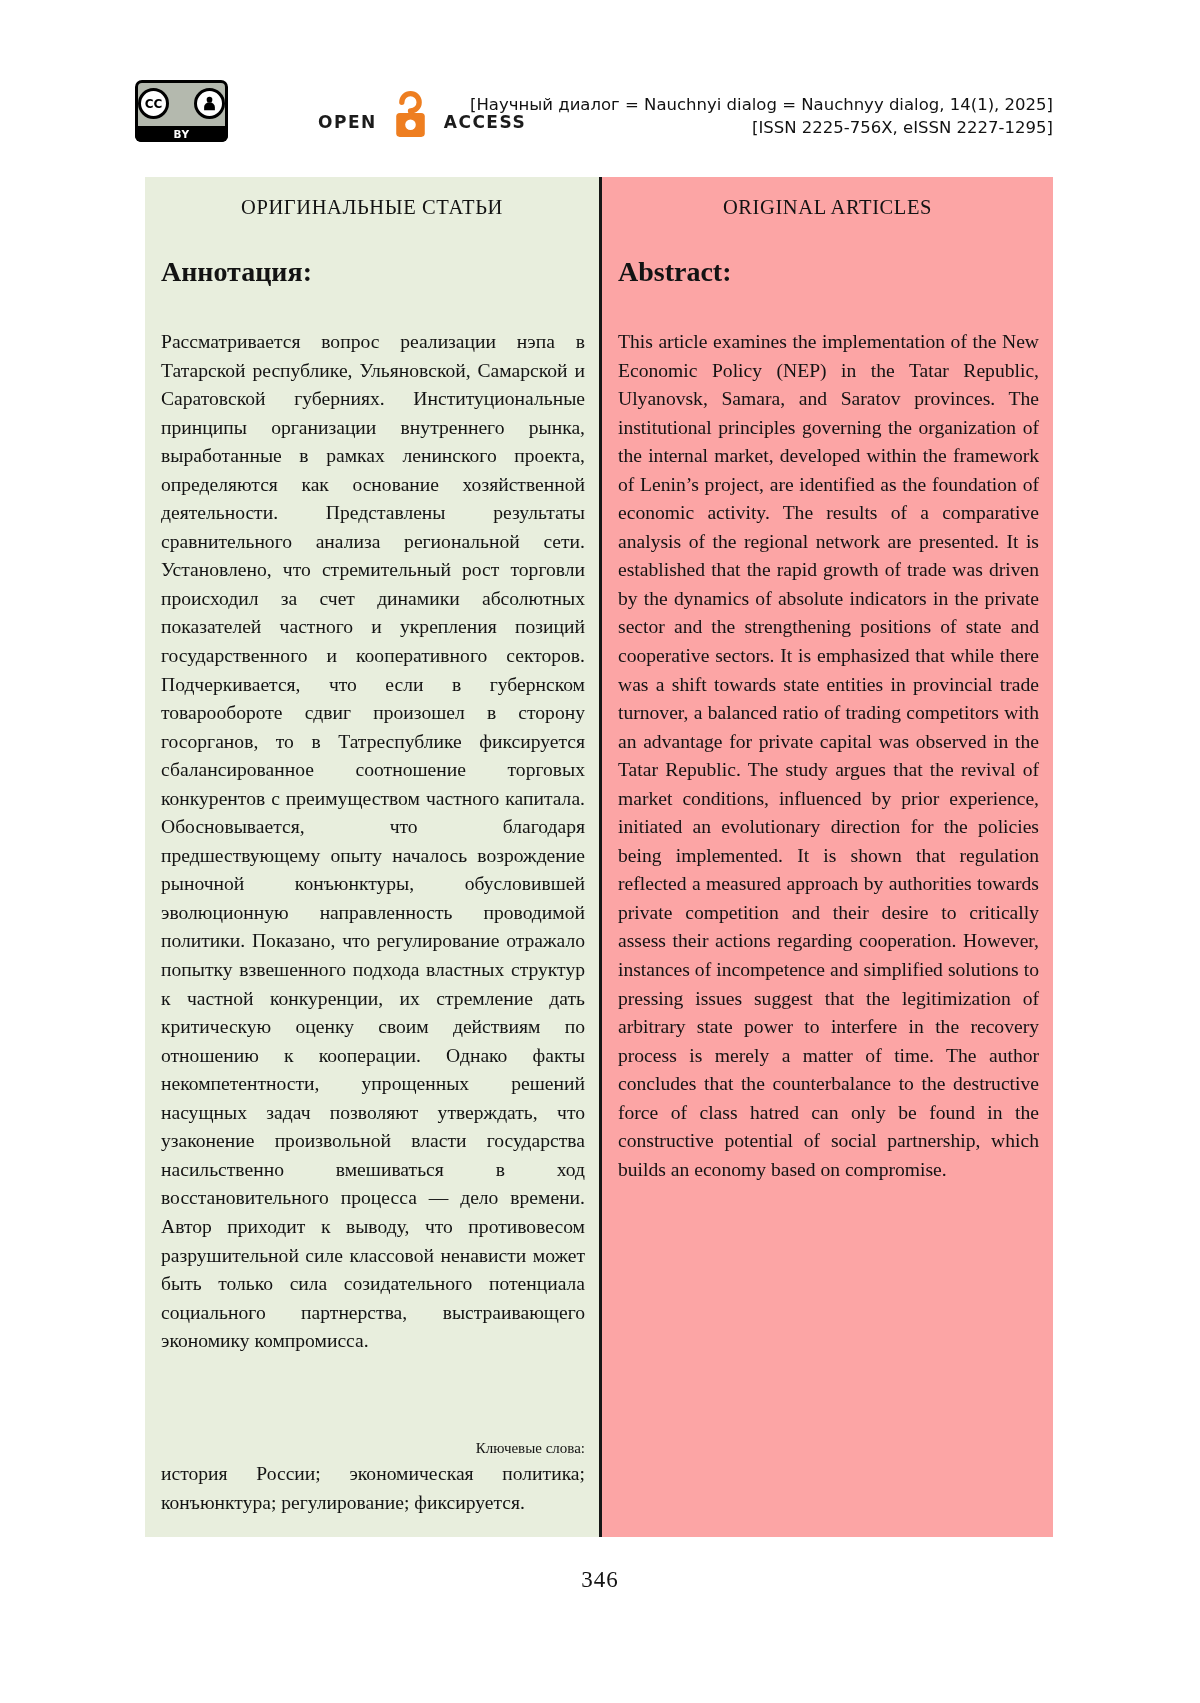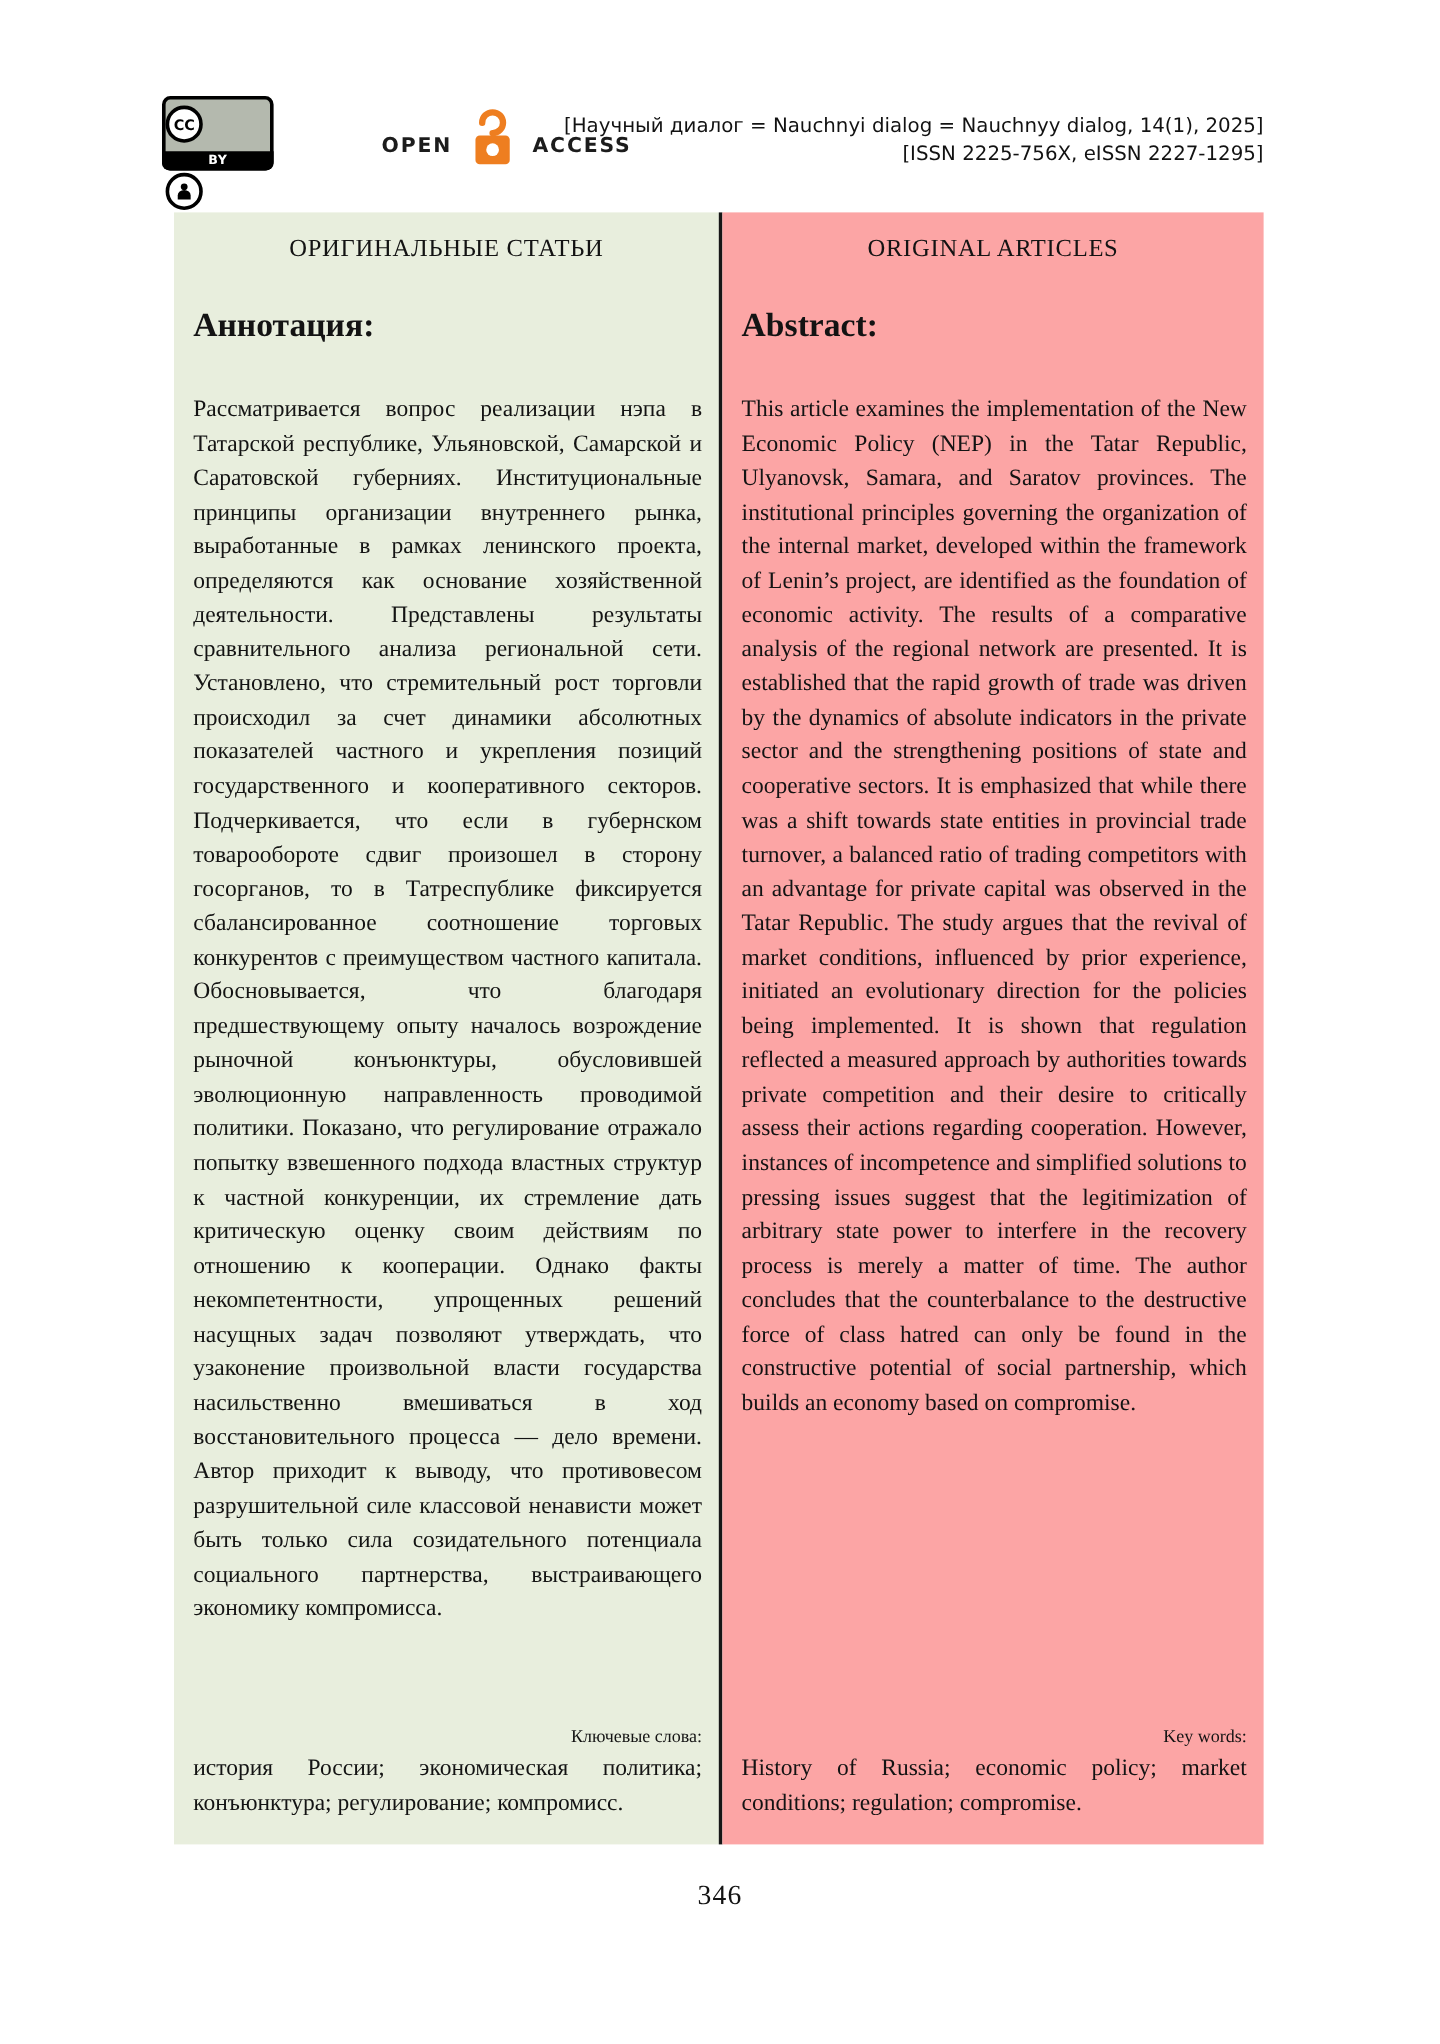--- a/index.html
+++ b/index.html
@@ -14,21 +14,21 @@
 
   
   .cc-badge {
     position: absolute; left: 135px; top: 80px;
     width: 93px; height: 62px;
     background: #b4b9ae;
     border: 3px solid #000;
     border-radius: 7px;
     box-sizing: border-box;
   }
-  .cc-circles { display: flex; justify-content: center; gap: 25px; margin-top: 5px; flex-direction: column; }
+  .cc-circles { display: flex; justify-content: center; gap: 25px; margin-top: 5px; }
   .cc-circle {
     width: 31px; height: 31px; border-radius: 50%;
     border: 3.5px solid #000; background: #fff;
     box-sizing: border-box;
     display: flex; align-items: center; justify-content: center;
     font-family: "DejaVu Sans", sans-serif;
     font-weight: bold; font-size: 12px; color: #000;
   }
   .cc-bottom {
     position: absolute; left: -3px; right: -3px; bottom: -3px;
@@ -126,33 +126,29 @@
   </div>
 
   <div class="columns">
 
     <div class="col col-ru" style="background-color: rgb(232, 238, 221);">
       <div class="col-title">ОРИГИНАЛЬНЫЕ СТАТЬИ</div>
       <div class="abs-label">Аннотация:</div>
       <div class="abs-text">Рассматривается вопрос реализации нэпа в Татарской республике, Ульяновской, Самарской и Саратовской губерниях. Институциональные принципы организации внутреннего рынка, выработанные в рамках ленинского проекта, определяются как основание хозяйственной деятельности. Представлены результаты сравнительного анализа региональной сети. Установлено, что стремительный рост торговли происходил за счет динамики абсолютных показателей частного и укрепления позиций государственного и кооперативного секторов. Подчеркивается, что если в губернском товарообороте сдвиг произошел в сторону госорганов, то в Татреспублике фиксируется сбалансированное соотношение торговых конкурентов с преимуществом частного капитала. Обосновывается, что благодаря предшествующему опыту началось возрождение рыночной конъюнктуры, обусловившей эволюционную направленность проводимой политики. Показано, что регулирование отражало попытку взвешенного подхода властных структур к частной конкуренции, их стремление дать критическую оценку своим действиям по отношению к кооперации. Однако факты некомпетентности, упрощенных решений насущных задач позволяют утверждать, что узаконение произвольной власти государства насильственно вмешиваться в ход восстановительного процесса — дело времени. Автор приходит к выводу, что противовесом разрушительной силе классовой ненависти может быть только сила созидательного потенциала социального партнерства, выстраивающего экономику компромисса.</div>
       <div class="kw-block">
         <span class="kw-label">Ключевые слова:</span>
-        <span class="kw-text">история России; экономическая политика; конъюнктура; регулирование; компромисс.</span>
+        <span class="kw-text">история России; экономическая политика; конъюнктура; регулирование; фиксируется.</span>
       </div>
     </div>
 
     <div class="col-divider" style="background-color: rgb(22, 22, 22);"></div>
 
     <div class="col col-en" style="background-color: #fca5a5;">
       <div class="col-title">ORIGINAL ARTICLES</div>
       <div class="abs-label">Abstract:</div>
       <div class="abs-text">This article examines the implementation of the New Economic Policy (NEP) in the Tatar Republic, Ulyanovsk, Samara, and Saratov provinces. The institutional principles governing the organization of the internal market, developed within the framework of Lenin’s project, are identified as the foundation of economic activity. The results of a comparative analysis of the regional network are presented. It is established that the rapid growth of trade was driven by the dynamics of absolute indicators in the private sector and the strengthening positions of state and cooperative sectors. It is emphasized that while there was a shift towards state entities in provincial trade turnover, a balanced ratio of trading competitors with an advantage for private capital was observed in the Tatar Republic. The study argues that the revival of market conditions, influenced by prior experience, initiated an evolutionary direction for the policies being implemented. It is shown that regulation reflected a measured approach by authorities towards private competition and their desire to critically assess their actions regarding cooperation. However, instances of incompetence and simplified solutions to pressing issues suggest that the legitimization of arbitrary state power to interfere in the recovery process is merely a matter of time. The author concludes that the counterbalance to the destructive force of class hatred can only be found in the constructive potential of social partnership, which builds an economy based on compromise.</div>
-      <div class="kw-block">
-        <span class="kw-label">Key words:</span>
-        <span class="kw-text">History of Russia; economic policy; market conditions; regulation; compromise.</span>
-      </div>
     </div>
 
   </div>
 
   <div class="page-number">346</div>
 
 </div>
 
 </body></html>

